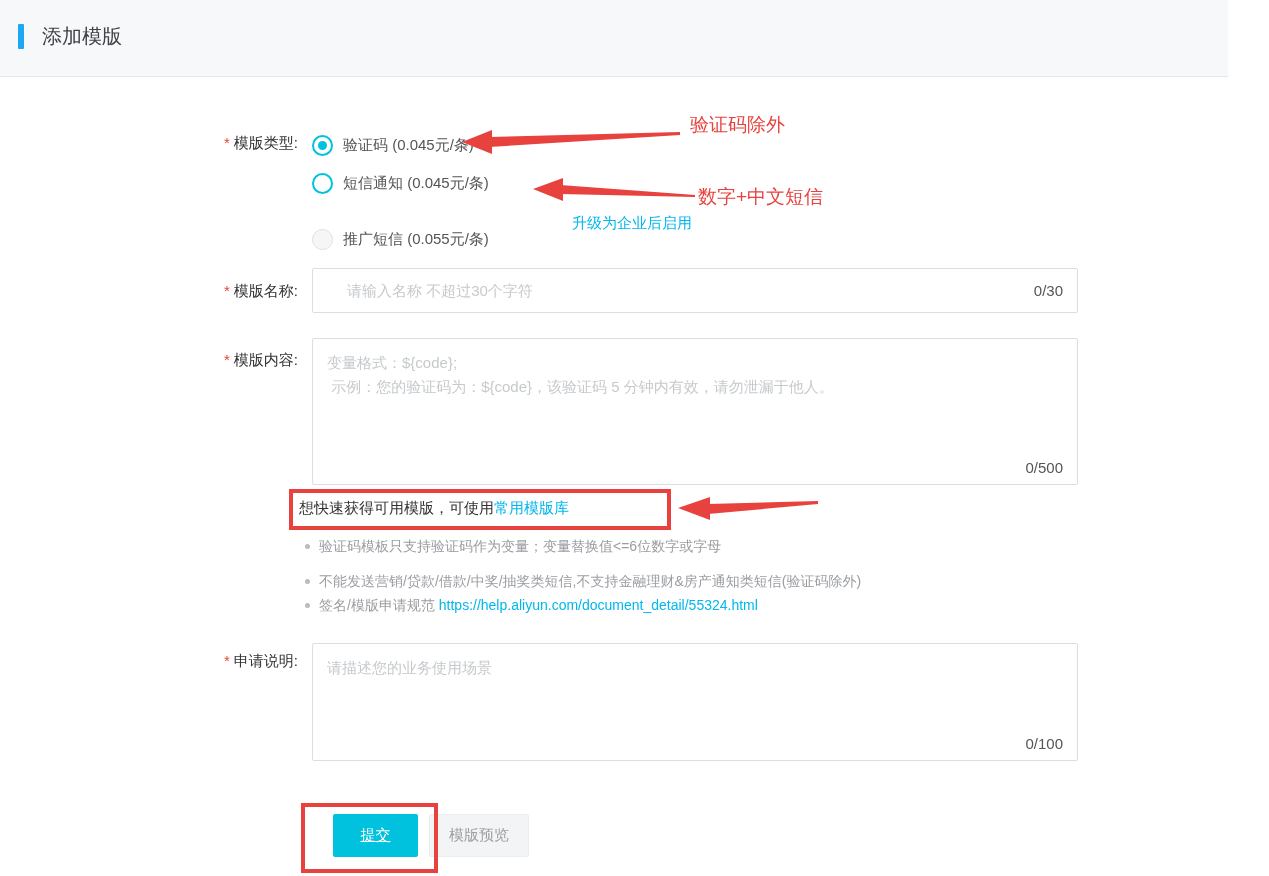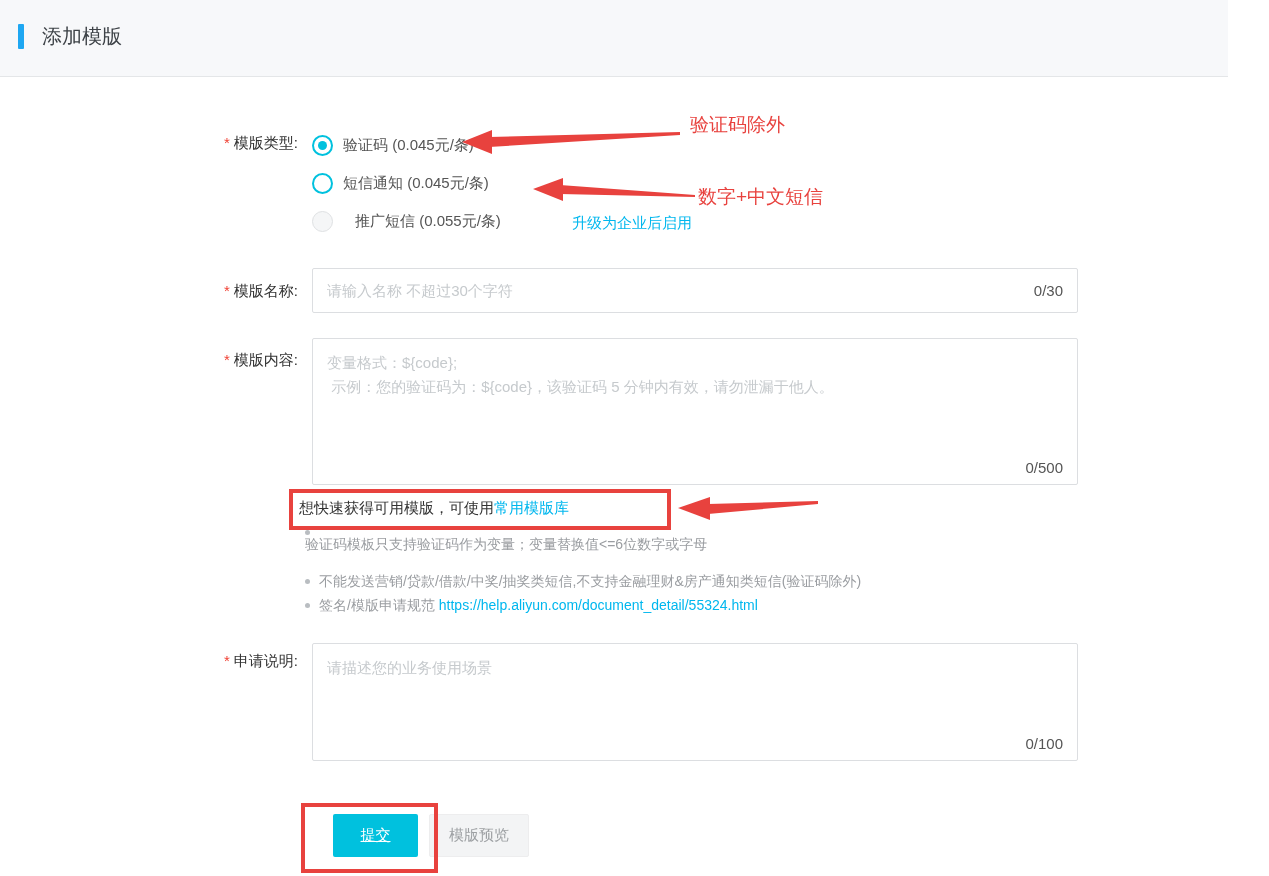--- a/index.html
+++ b/index.html
@@ -24,21 +24,21 @@
   .radio { width:21px; height:21px; border-radius:50%; border:2px solid #00c1de;
            background:#fff; margin-right:10px; position:relative; flex:0 0 auto; cursor:pointer; }
   .radio.selected::after { content:""; position:absolute; left:50%; top:50%;
            width:9px; height:9px; margin:-4.5px 0 0 -4.5px; border-radius:50%; background:#00c1de; }
   .radio.disabled { border:1px solid #dfe1e3; background:#f5f6f7; cursor:default; }
   .radio-label { font-size:15px; color:#555; }
   .cyan-link { color:#00b7ee; cursor:pointer; text-decoration:none; }
   .upgrade-note { position:absolute; left:572px; top:214px; font-size:15px; }
 
   
-  .field-box { position:absolute; background:#fff; border:1px solid #dcdee1; border-radius:2px; }
+  .field-box { position:absolute; background:#fff; border:1px solid #dcdee1; border-radius:2px;padding-left:20px; }
   .name-box { left:312px; top:268px; width:766px; height:45px; display:flex; align-items:center; }
   .name-box input { flex:1; border:none; outline:none; font-size:15px; color:#333;
                     padding:0 14px; background:transparent; font-family:inherit; }
   .content-box { left:312px; top:338px; width:766px; height:147px; }
   .app-box { left:312px; top:643px; width:766px; height:118px; }
   .field-box textarea { position:absolute; left:0; top:0; width:100%; height:100%;
                     border:none; outline:none; resize:none; font-size:15px; line-height:24px;
                     color:#333; padding:12px 14px 28px 14px; background:transparent; font-family:inherit; }
   .counter { font-size:15px; color:#555; }
   .counter-inline { padding-right:14px; }
@@ -80,21 +80,21 @@
   <div class="lbl" style="top:134px;"><span class="req">*</span><span>模版类型:</span></div>
 
   <div class="radio-row" style="top:134px;">
     <span class="radio selected"></span>
     <span class="radio-label">验证码 (0.045元/条)</span>
   </div>
   <div class="radio-row" style="top:172px;">
     <span class="radio"></span>
     <span class="radio-label">短信通知 (0.045元/条)</span>
   </div>
-  <div class="radio-row" style="top:210px;gap:12px;">
+  <div class="radio-row" style="top:228px;">
     <span class="radio disabled"></span>
     <span class="radio-label">推广短信 (0.055元/条)</span>
   </div>
   <a class="upgrade-note cyan-link">升级为企业后启用</a>
 
   <div class="lbl" style="top:282px;"><span class="req">*</span><span>模版名称:</span></div>
   <div class="field-box name-box">
     <input type="text" placeholder="请输入名称 不超过30个字符" style="">
     <span class="counter counter-inline">0/30</span>
   </div>
@@ -108,21 +108,21 @@
 
   <div class="hint-row">
     <span>想快速获得可用模版，可使用</span><a class="cyan-link">常用模版库</a>
   </div>
   <div class="red-box red-box-hint"></div>
   <svg class="arrow-svg" style="left:678px; top:495px;" width="142" height="27" viewBox="0 0 142 27">
     <polygon points="0,13 32,2 32,25"></polygon>
     <polygon points="30,9 140,6 140,9 30,19"></polygon>
   </svg>
 
-  <div class="note-row" style="top:523px;flex-direction:column;">
+  <div class="note-row" style="top:537px;">
     <span class="note-dot"></span>
     <span class="note-text">验证码模板只支持验证码作为变量；变量替换值&lt;=6位数字或字母</span>
   </div>
   <div class="note-row" style="top:572px;">
     <span class="note-dot"></span>
     <span class="note-text">不能发送营销/贷款/借款/中奖/抽奖类短信,不支持金融理财&amp;房产通知类短信(验证码除外)</span>
   </div>
   <div class="note-row" style="top:596px;">
     <span class="note-dot"></span>
     <span class="note-text"><span>签名/模版申请规范 </span><a class="cyan-link">https://help.aliyun.com/document_detail/55324.html</a></span>

